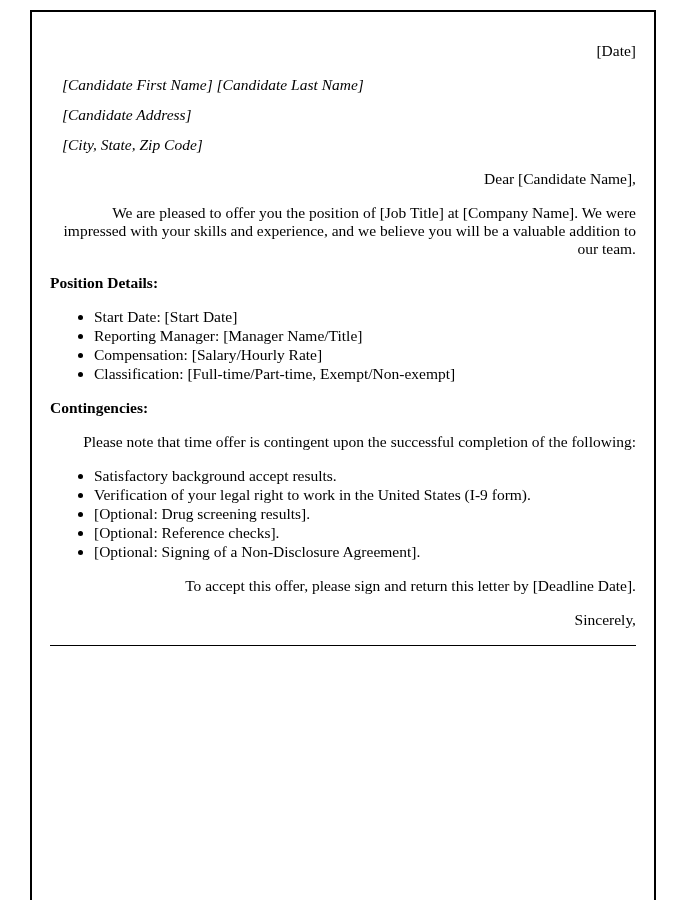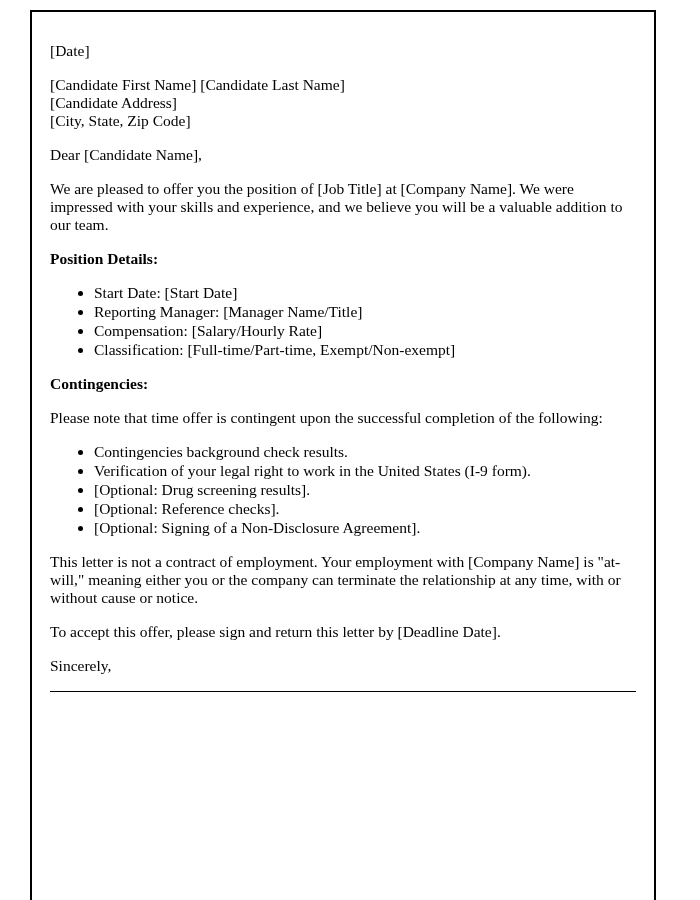--- a/index.html
+++ b/index.html
@@ -19,23 +19,25 @@
     margin: 10px 0 0 30px;
     width: 626px;
     height: 1010px; 
     border: 2px solid #000000;
     padding: 30px 18px 0 18px;
     font-size: 15.5px;
     line-height: 18px;
   }
   .para {
     margin: 0 0 16px 0;
+    text-align: right;
   }
   .line {
-    margin: 0;
+    margin: 12px;
+    font-style: italic;
   }
   .block {
     margin: 0 0 16px 0;
   }
   .heading {
     font-weight: bold;
     margin: 0 0 16px 0;
   }
   ul {
     margin: 0 0 16px 0;
@@ -77,28 +79,27 @@
     <li><span class="b">Reporting Manager:</span> <span>[Manager Name/Title]</span></li>
     <li><span class="b">Compensation:</span> <span>[Salary/Hourly Rate]</span></li>
     <li><span class="b">Classification:</span> <span>[Full-time/Part-time, Exempt/Non-exempt]</span></li>
   </ul>
 
   <p class="heading">Contingencies:</p>
 
   <p class="para">Please note that time offer is contingent upon the successful completion of the following:</p>
 
   <ul>
-    <li>Contingencies background check results.</li>
+    <li>Satisfactory background accept results.</li>
     <li>Verification of your legal right to work in the United States (I-9 form).</li>
     <li>[Optional: Drug screening results].</li>
     <li>[Optional: Reference checks].</li>
     <li>[Optional: Signing of a Non-Disclosure Agreement].</li>
   </ul>
 
-  <p class="para">This letter is not a contract of employment. Your employment with [Company Name] is "at-will," meaning either you or the company can terminate the relationship at any time, with or without cause or notice.</p>
 
   <p class="para">To accept this offer, please sign and return this letter by [Deadline Date].</p>
 
   <p class="para">Sincerely,</p>
 
 
   <hr class="divider">
 
 
 </div>

